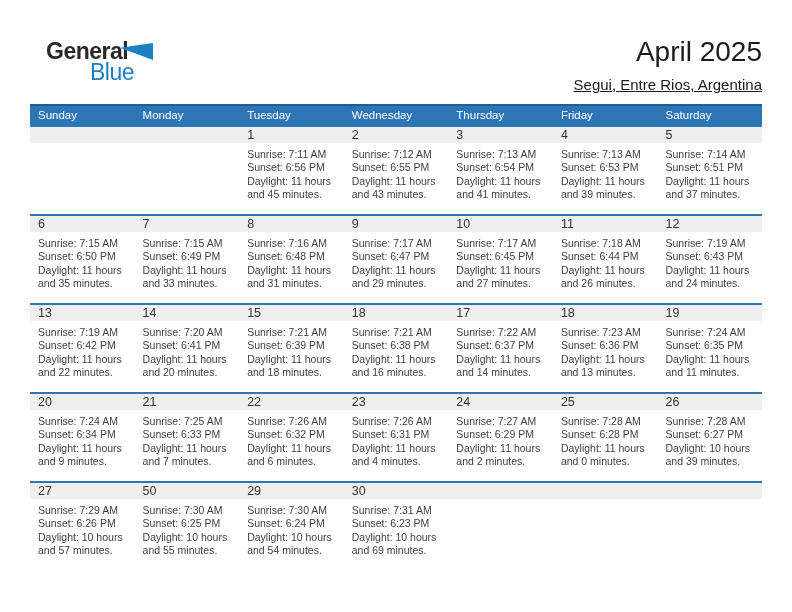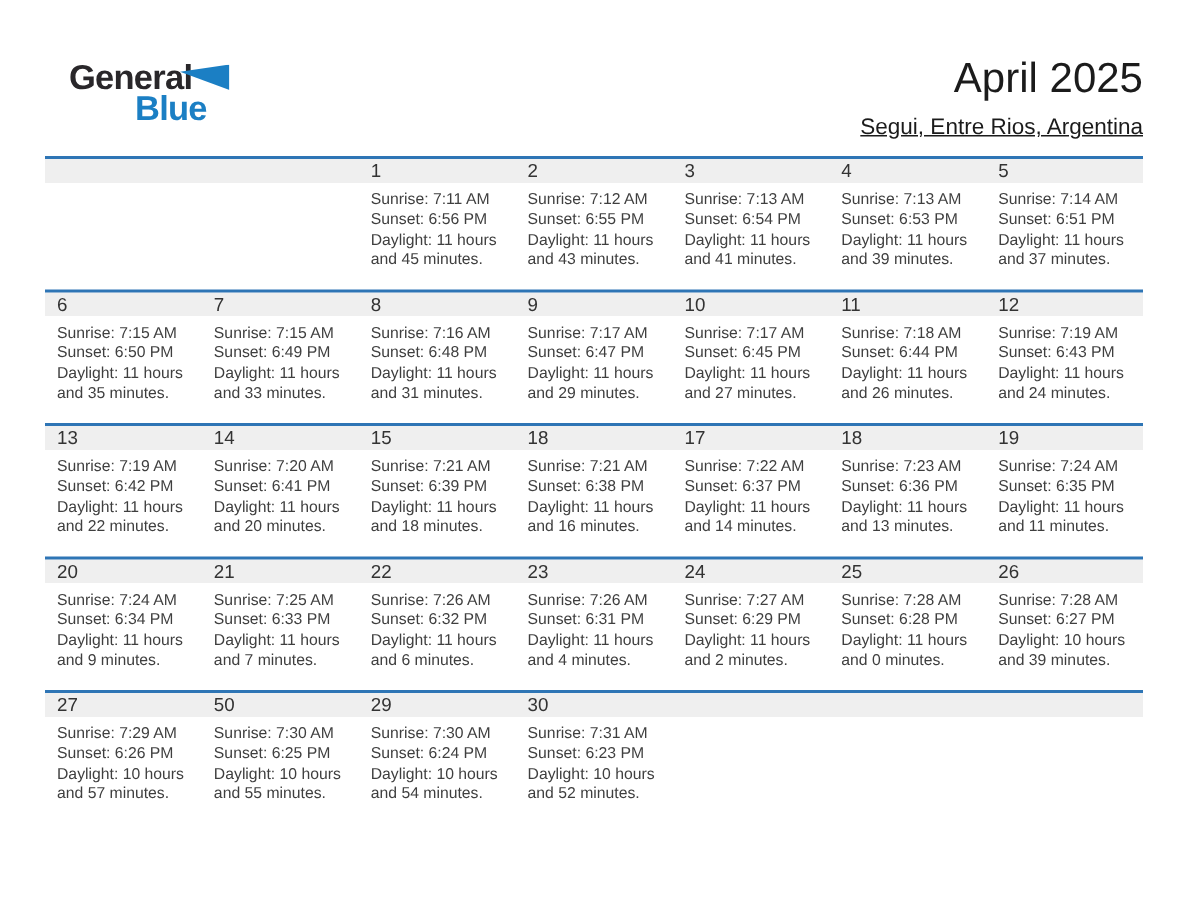--- a/index.html
+++ b/index.html
@@ -15,21 +15,21 @@
     --strip-bg:#EFEFEF;
     --logo-blue:#1B7FC4;
     --text-dark:#1B1B1B;
     --cell-text:#3F3F3F;
   }
   
   .logo{position:absolute;left:33px;top:38px;width:130px;height:50px;}
   .logo-general{position:absolute;left:13px;top:0;font-size:23px;letter-spacing:-0.5px;color:#29272A;font-weight:bold;}
   .logo-tri{position:absolute;left:87px;top:5px;width:33px;height:17px;background:var(--logo-blue);
     clip-path:polygon(0 28%,100% 0,100% 100%);}
-  .logo-blue{position:absolute;left:57px;top:21px;font-size:23px;letter-spacing:-0.5px;color:var(--logo-blue);font-weight:bold;}
+  .logo-blue{position:absolute;left:57px;top:21px;font-size:23px;letter-spacing:-0.5px;color:var(--logo-blue);}
   
   .title{position:absolute;right:30px;top:36px;font-size:28px;color:var(--text-dark);text-align:center;}
   .subtitle{position:absolute;right:30px;top:76px;font-size:15px;color:var(--text-dark);text-align:right;text-decoration:underline;}
   
   .calendar{position:absolute;left:30px;top:104px;width:732px;}
   .weekday-row{display:flex;height:21px;box-sizing:border-box;
     background:var(--header-bg);border-top:2px solid var(--header-top);}
   .weekday-cell{flex:1;color:#ffffff;font-size:11.5px;line-height:19px;padding-left:8px;
     box-sizing:border-box;overflow:hidden;white-space:nowrap;}
   .week-row{display:flex;height:89px;box-sizing:border-box;border-top:2px solid var(--row-line);
@@ -44,20 +44,29 @@
 <div class="logo">
   <span class="logo-general">General</span>
   <span class="logo-tri"></span>
   <span class="logo-blue">Blue</span>
 </div>
 
 <div class="title">April 2025</div>
 <div class="subtitle">Segui, Entre Rios, Argentina</div>
 
 <div class="calendar">
+  <div class="weekday-row">
+      <div class="weekday-cell">Sunday</div>
+      <div class="weekday-cell">Monday</div>
+      <div class="weekday-cell">Tuesday</div>
+      <div class="weekday-cell">Wednesday</div>
+      <div class="weekday-cell">Thursday</div>
+      <div class="weekday-cell">Friday</div>
+      <div class="weekday-cell">Saturday</div>
+    </div>
 
 <div class="week-row">
       <div class="day-cell"></div>
       <div class="day-cell"></div>
       <div class="day-cell">
         <div class="day-number">1</div>
         <div class="day-lines">
           <div>Sunrise: 7:11 AM</div>
           <div>Sunset: 6:56 PM</div>
           <div>Daylight: 11 hours</div>
@@ -323,20 +332,20 @@
           <div>Daylight: 10 hours</div>
           <div>and 54 minutes.</div>
         </div>
       </div>
       <div class="day-cell">
         <div class="day-number">30</div>
         <div class="day-lines">
           <div>Sunrise: 7:31 AM</div>
           <div>Sunset: 6:23 PM</div>
           <div>Daylight: 10 hours</div>
-          <div>and 52 minutes.</div>
+          <div>and 69 minutes.</div>
         </div>
       </div>
       <div class="day-cell"></div>
       <div class="day-cell"></div>
       <div class="day-cell"></div>
     </div>
   </div>
 
 </body></html>

